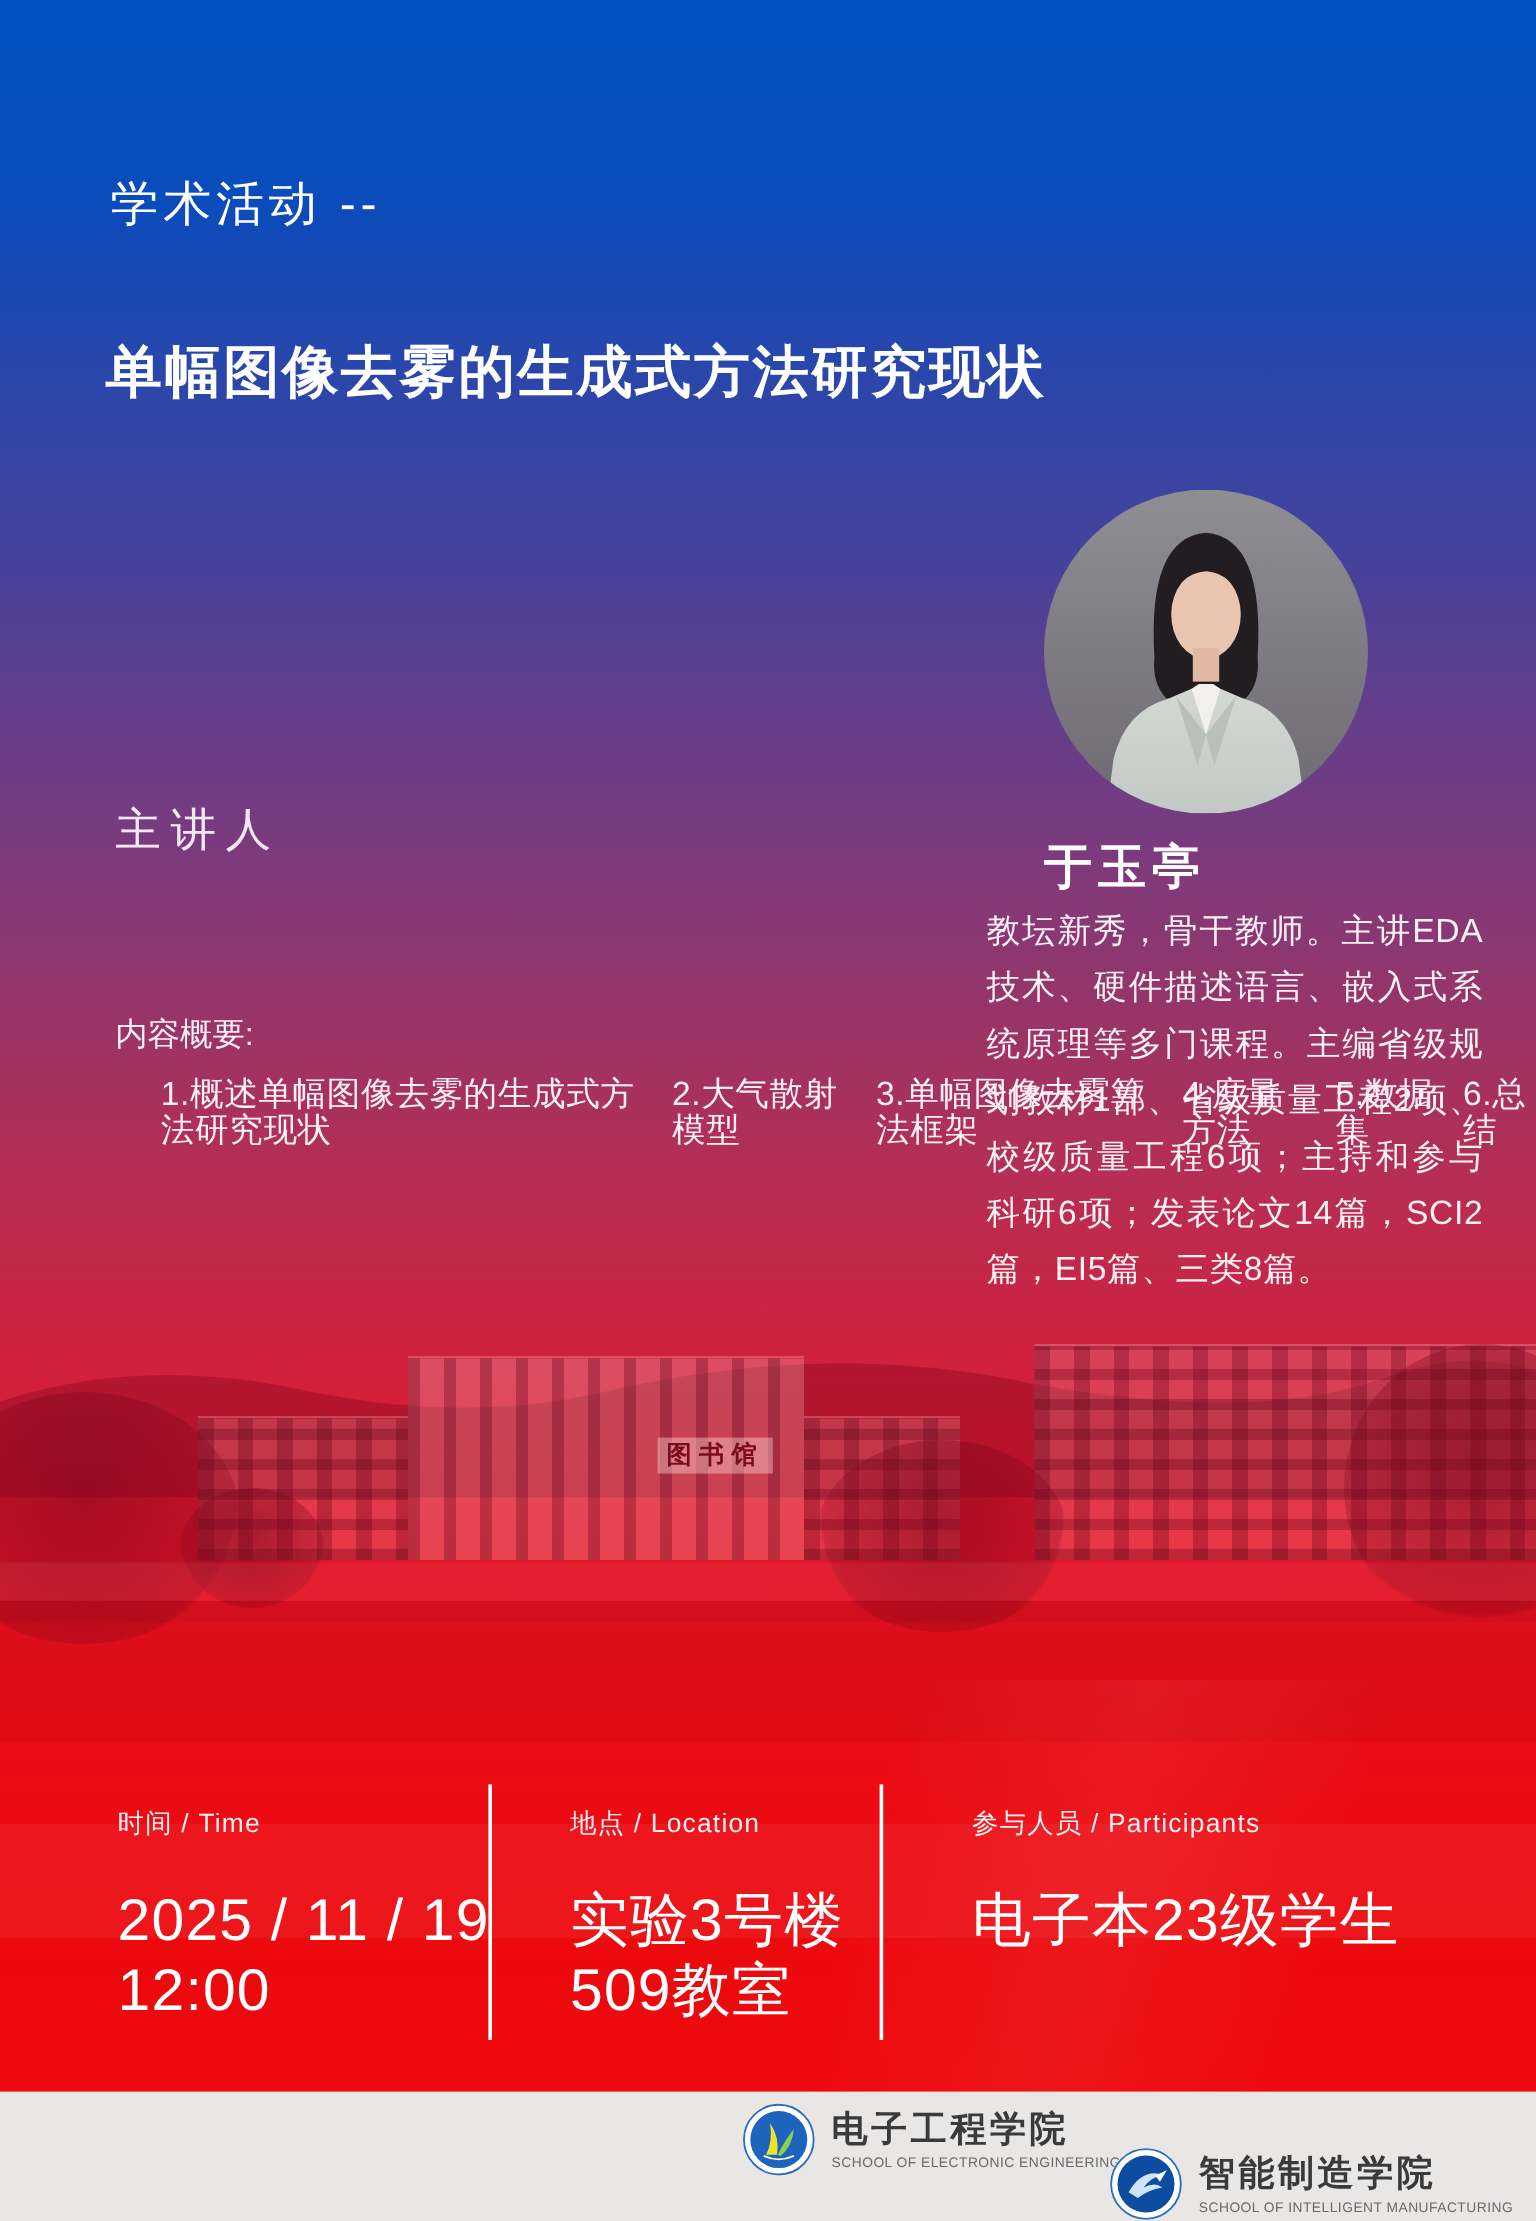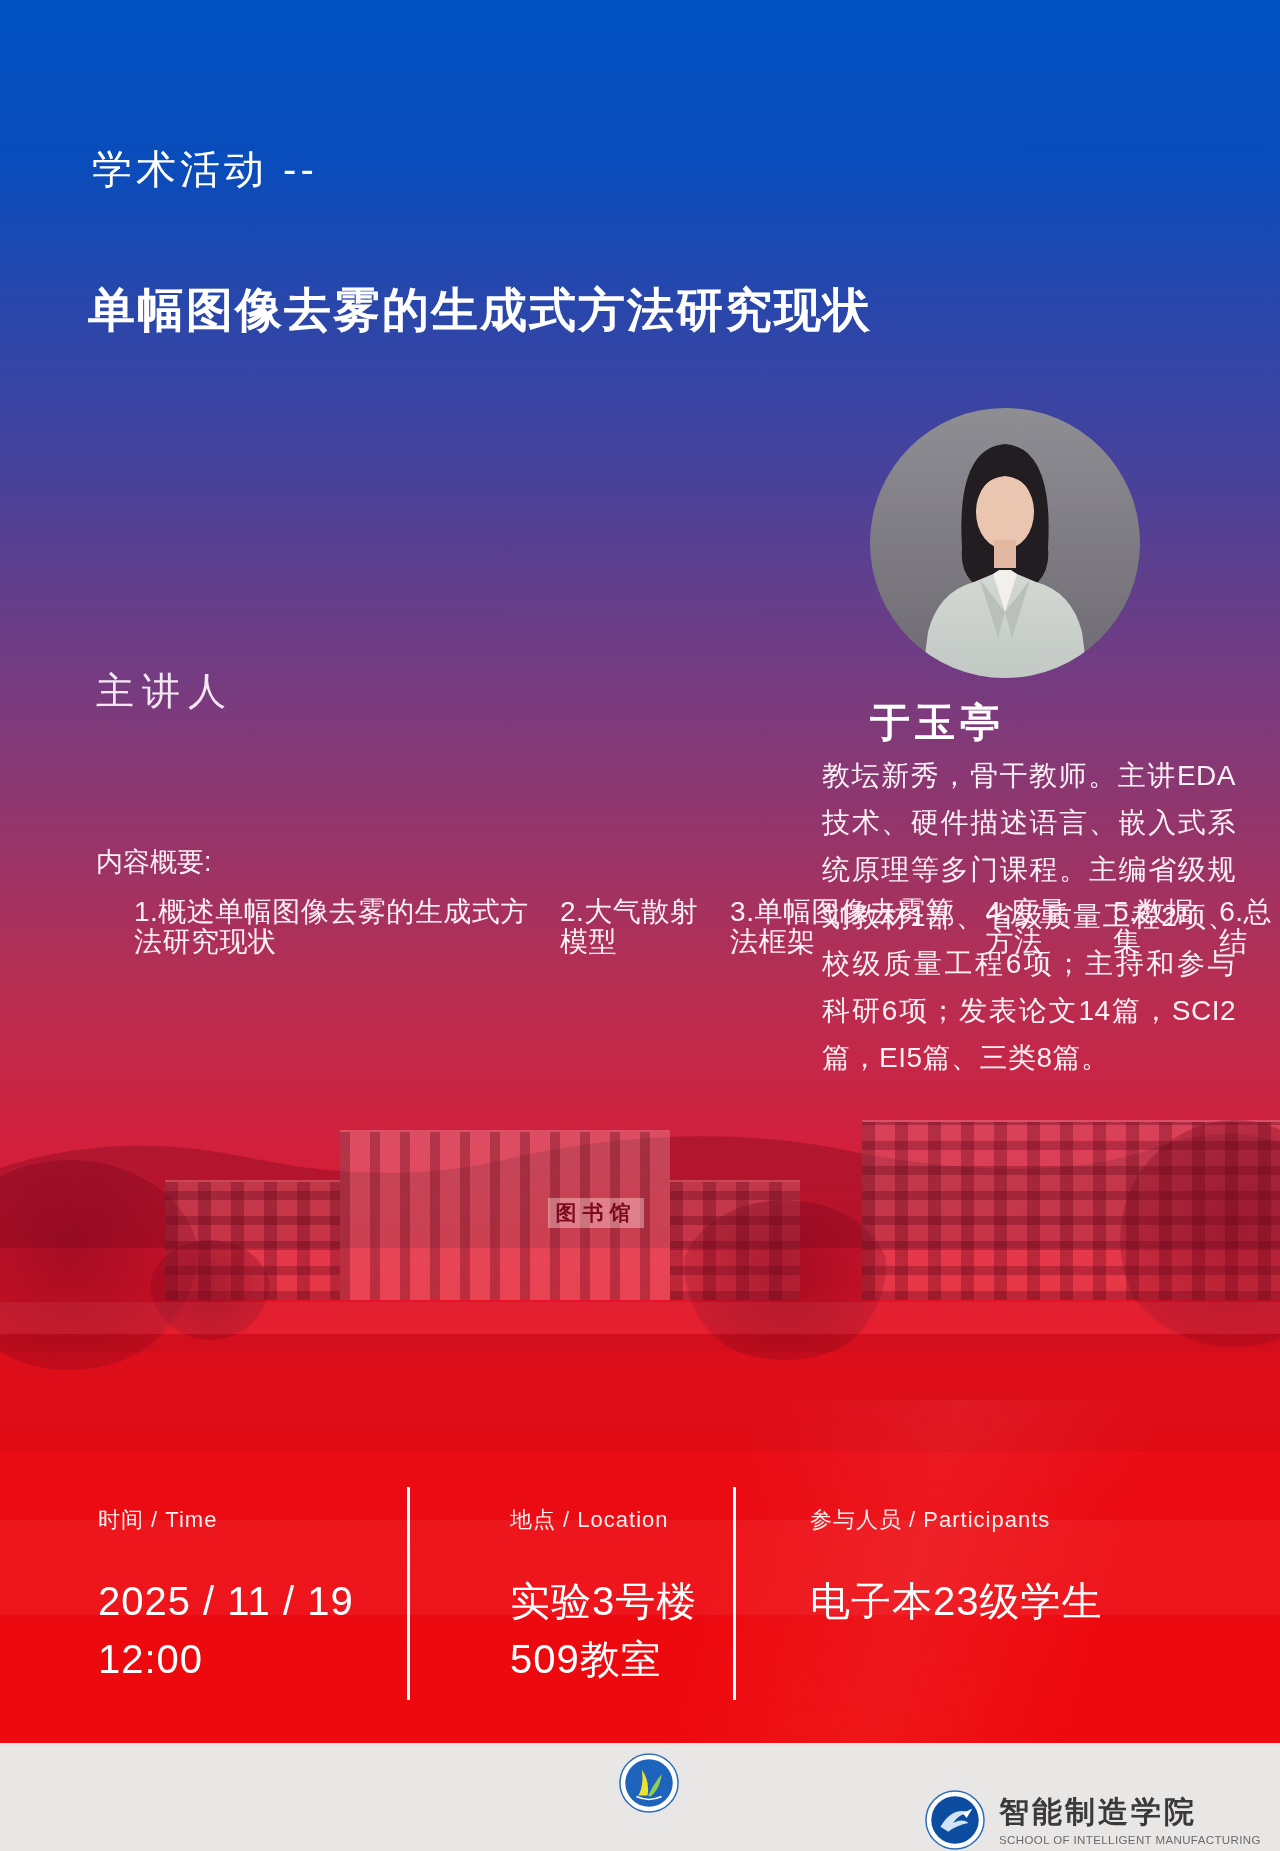--- a/index.html
+++ b/index.html
@@ -59,24 +59,24 @@
   .outline{left:134px;top:897px;display:flex;flex-direction:row;gap:24px;}
   .outline div{color:#fdeff5;font-size:28px;line-height:30px;letter-spacing:.5px;}
   
   .profile-name{left:870px;top:695px;color:#fff;font-family:"Liberation Serif", serif;
     font-size:40px;font-weight:700;letter-spacing:5px;}
   .bio{left:822px;top:752px;width:414px;color:#fcf0f5;font-size:28px;line-height:47px;
     text-align:justify;margin:0;letter-spacing:.5px;}
   
   .info-col{position:absolute;color:#fff;}
   .info-label{font-size:22px;letter-spacing:1px;color:#ffeef0;}
-  .info-value{font-size:40px;font-weight:500;line-height:58px;letter-spacing:1px;color:#fff;}
+  .info-value{font-size:49px;font-weight:500;line-height:58px;letter-spacing:1px;color:#fff;}
   .info-label{margin-bottom:0;}
   .col-time{left:98px;top:1505px;}
-  .col-loc{left:510px;top:1505px;}
+  .col-loc{left:475px;top:1505px;}
   .col-part{left:810px;top:1505px;}
   .info-values{margin-top:37px;}
   .vline{width:3px;height:213px;top:1487px;background:#fff;}
   .vline1{left:407px;}
   .vline2{left:733px;}
   
   .footer{left:0;top:1743px;width:1280px;height:108px;background:#e9e6e6;}
   .school{position:absolute;display:flex;align-items:center;gap:13px;}
   .school-1{left:618px;top:9px;}
   .school-2{left:924px;top:9px;margin-top:37px;}
@@ -178,20 +178,24 @@
   <div class="abs footer">
     <div class="school school-1">
       <svg class="emblem" viewBox="0 0 64 64">
         <circle cx="32" cy="32" r="31" fill="#ffffff"></circle>
         <circle cx="32" cy="32" r="30" fill="none" stroke="#2c6cb8" stroke-width="1.6"></circle>
         <circle cx="32" cy="32" r="24.5" fill="#1e63bc"></circle>
         <path d="M21 45 Q27 34 24.5 18 Q33 30 30.5 45 Z" fill="#efe22e"></path>
         <path d="M31 45 Q38 31 45 23 Q43.5 38 33.5 46 Z" fill="#8fd14f"></path>
         <path d="M19 46 Q32 52 45 46" stroke="#ffffff" stroke-width="1.6" fill="none"></path>
       </svg>
+      <div>
+        <div class="school-cn">电子工程学院</div>
+        <div class="school-en">SCHOOL OF ELECTRONIC ENGINEERING</div>
+      </div>
     </div>
     <div class="school school-2">
       <svg class="emblem" viewBox="0 0 64 64">
         <circle cx="32" cy="32" r="31" fill="#ffffff"></circle>
         <circle cx="32" cy="32" r="30" fill="none" stroke="#2c6cb8" stroke-width="1.6"></circle>
         <circle cx="32" cy="32" r="24.5" fill="#0c4da2"></circle>
         <path d="M17 39 Q29 18 47 24 Q36 26 30 35 Q40 30 46 35 Q34 37 25 44 Z" fill="#dcebfb" opacity="0.95"></path>
         <path d="M40 25 L50 20 L44 30 Z" fill="#ffffff"></path>
       </svg>
       <div>

